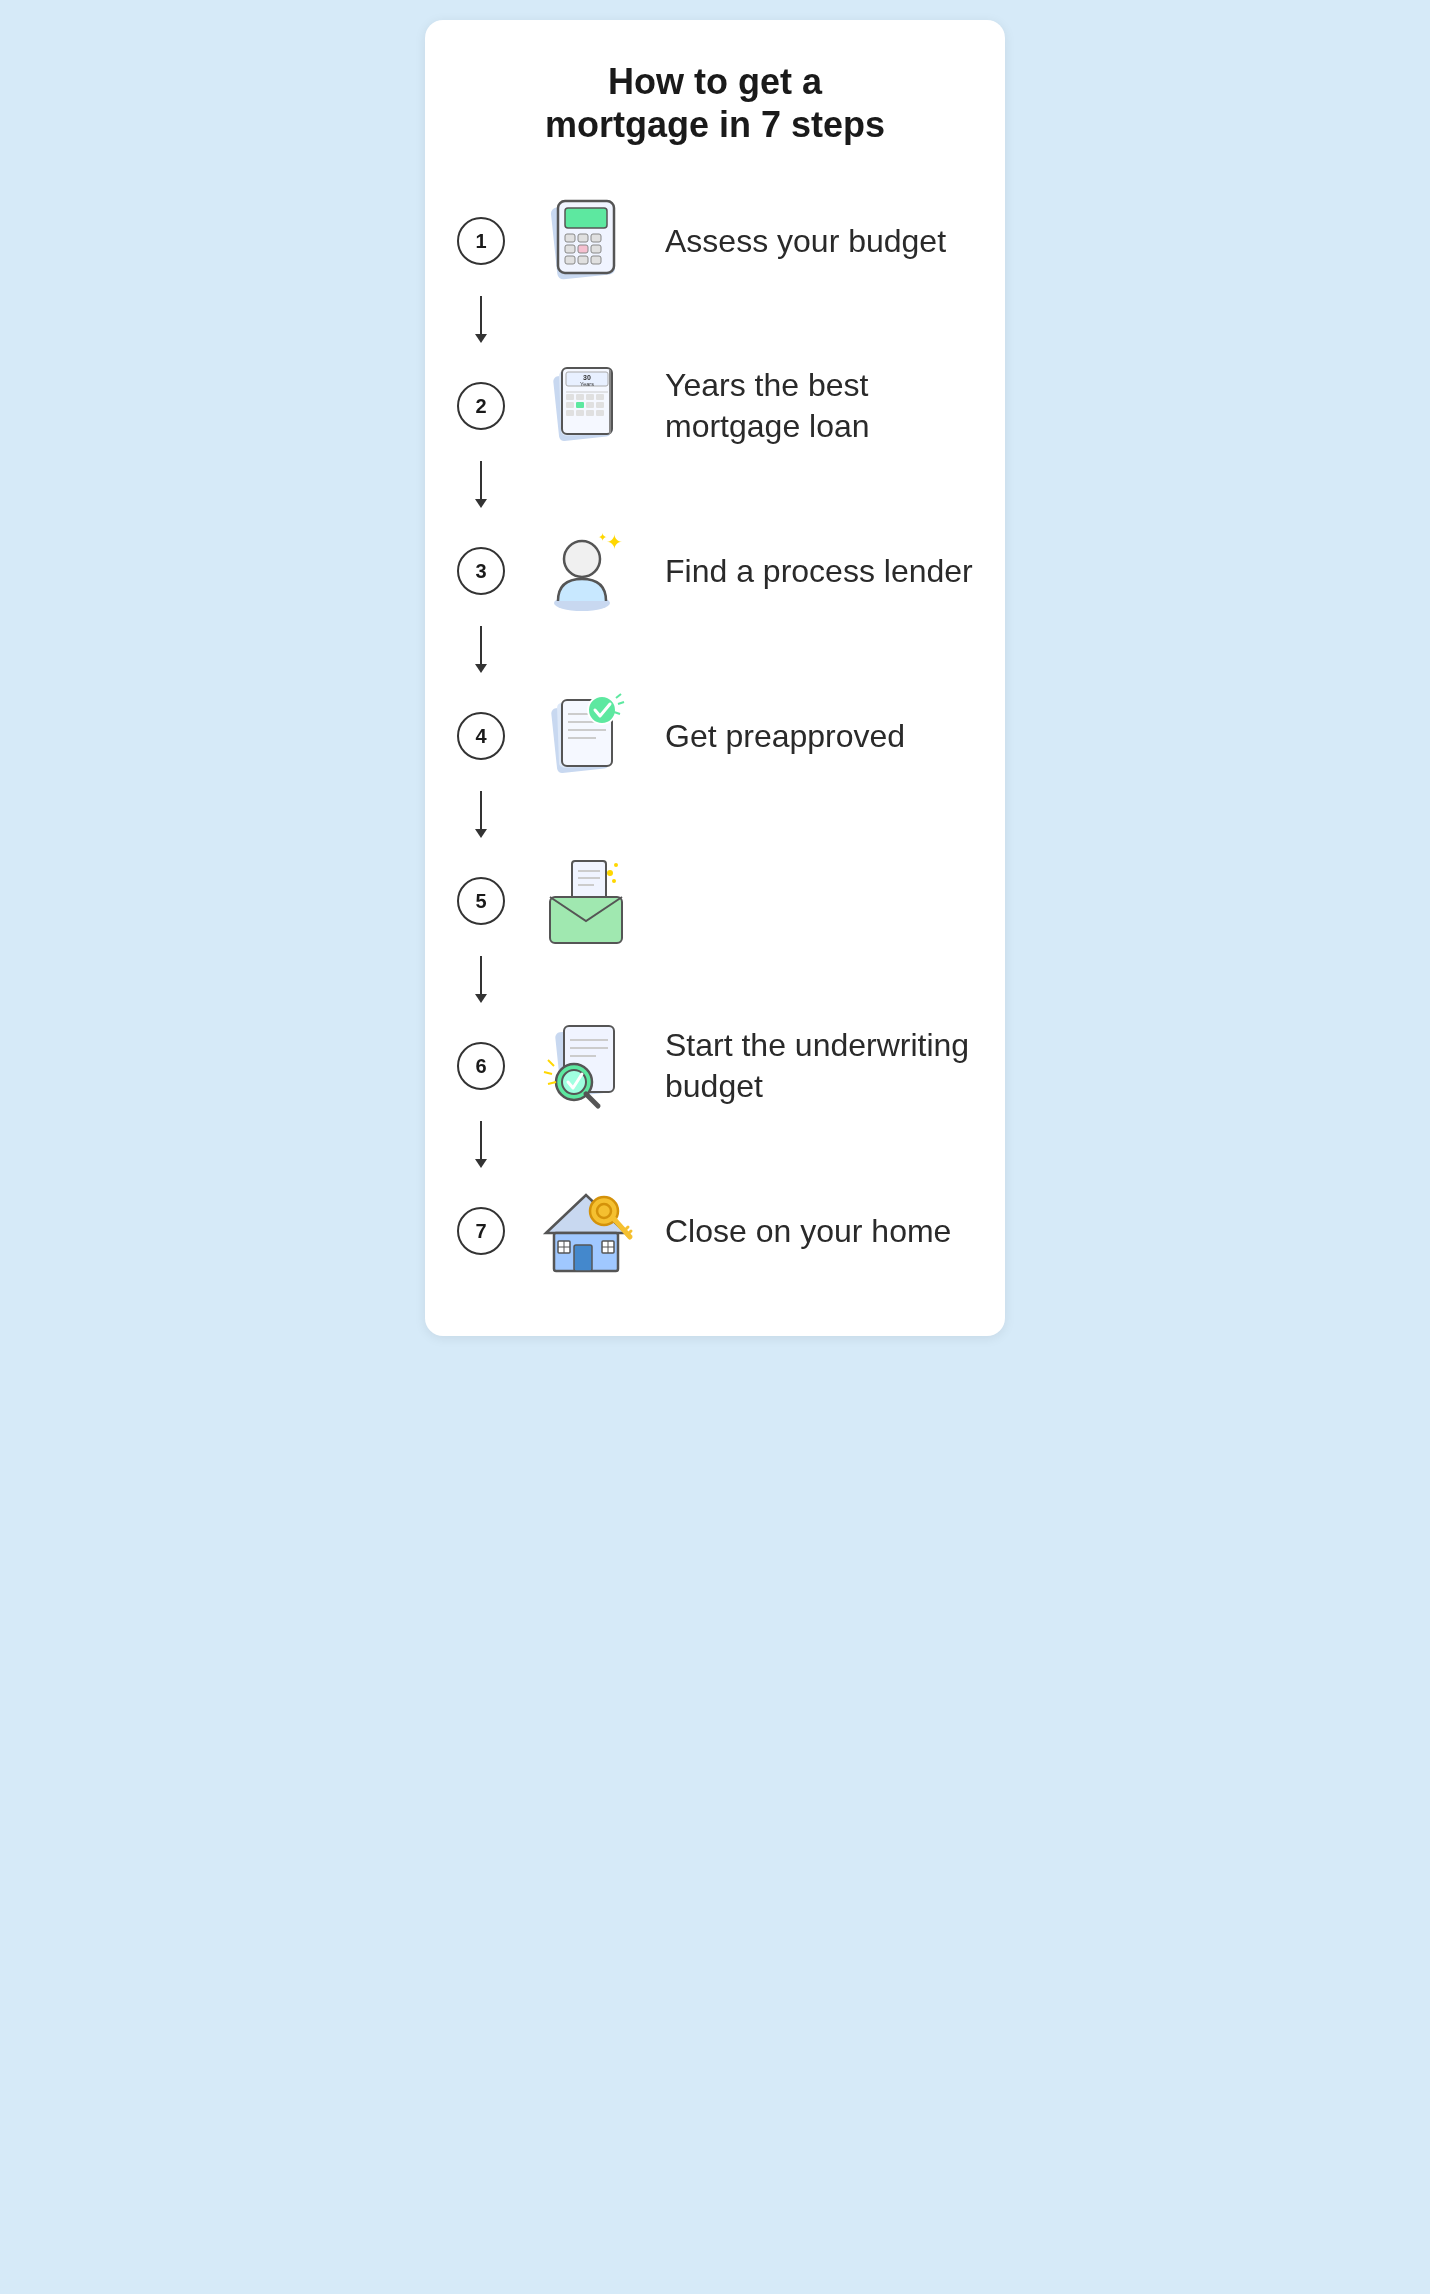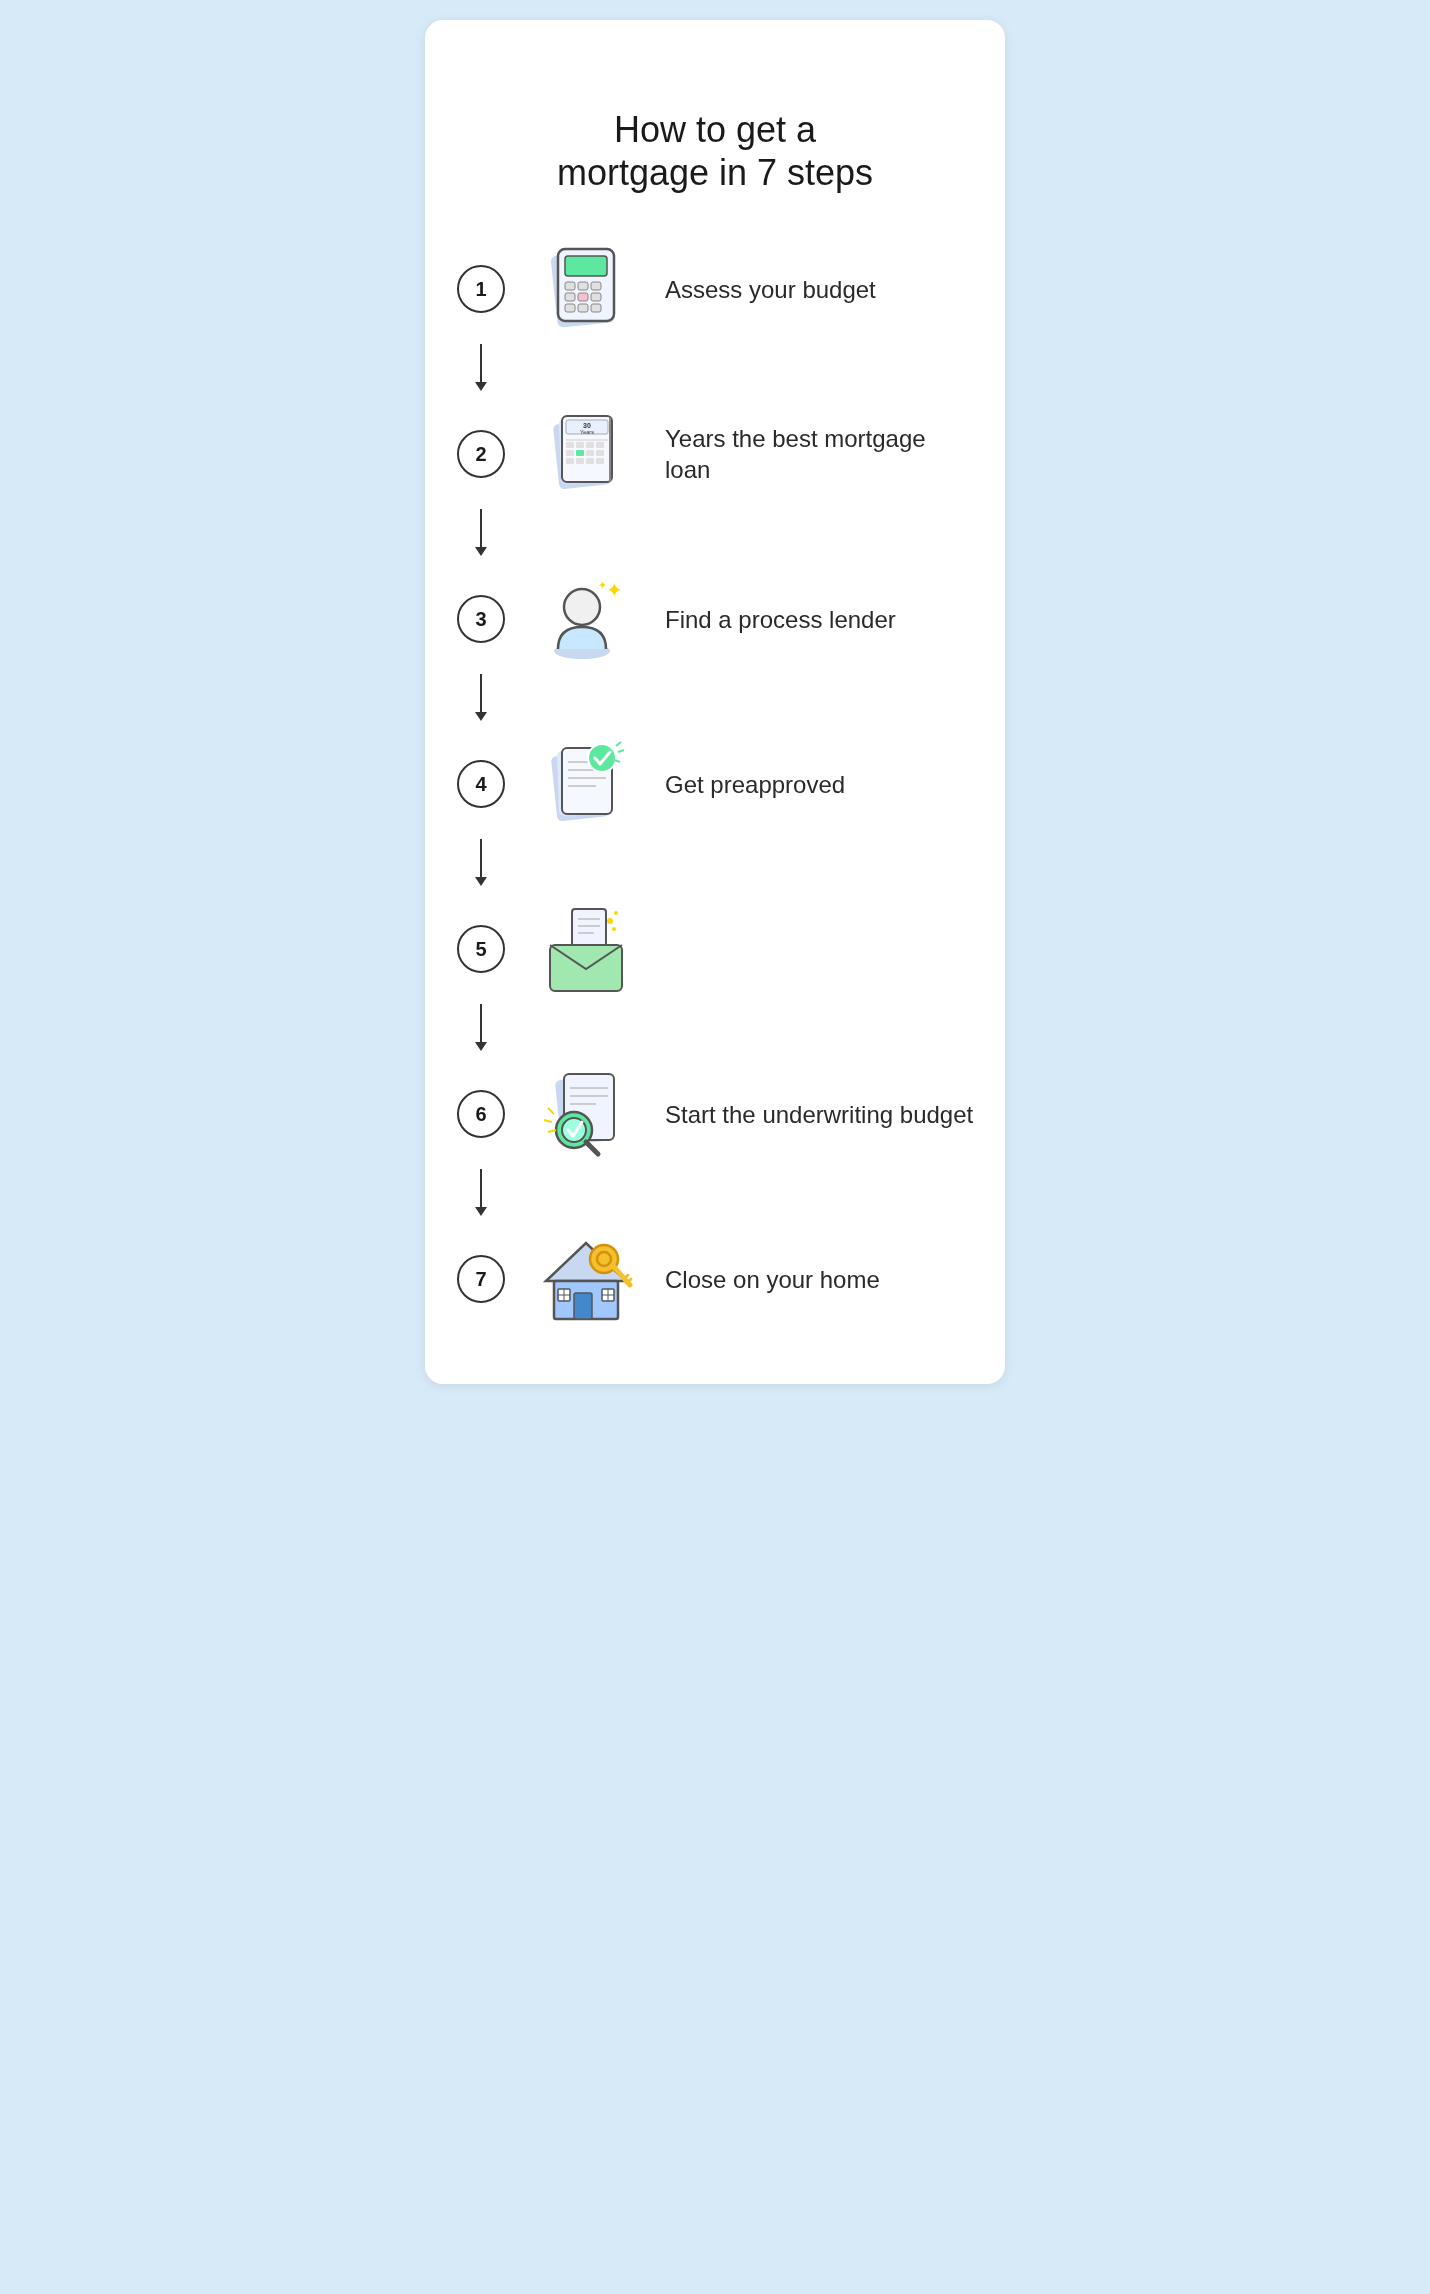--- a/index.html
+++ b/index.html
@@ -15,25 +15,24 @@
     .card {
       background: #ffffff;
       border-radius: 18px;
       width: 580px;
       padding: 40px 30px 50px 30px;
       box-shadow: 0 2px 12px rgba(0,0,0,0.08);
     }
     .title {
       text-align: center;
       font-size: 36px;
-      font-weight: 400;
+      font-weight: 700;
       color: #1a1a1a;
       line-height: 1.2;
       margin-bottom: 40px;
-      margin-top: 48px;
     }
     .steps-container {
       display: flex;
       flex-direction: column;
       position: relative;
     }
     .step-row {
       display: flex;
       align-items: center;
       gap: 24px;
@@ -68,21 +67,21 @@
       flex-shrink: 0;
       display: flex;
       align-items: center;
       justify-content: center;
     }
     .step-icon svg {
       width: 100px;
       height: 100px;
     }
     .step-text {
-      font-size: 24px;
+      font-size: 32px;
       font-weight: 500;
       color: #2a2a2a;
       line-height: 1.3;
       flex: 1;
     }
     .connector-row {
       display: flex;
       align-items: flex-start;
       gap: 24px;
       height: 55px;

